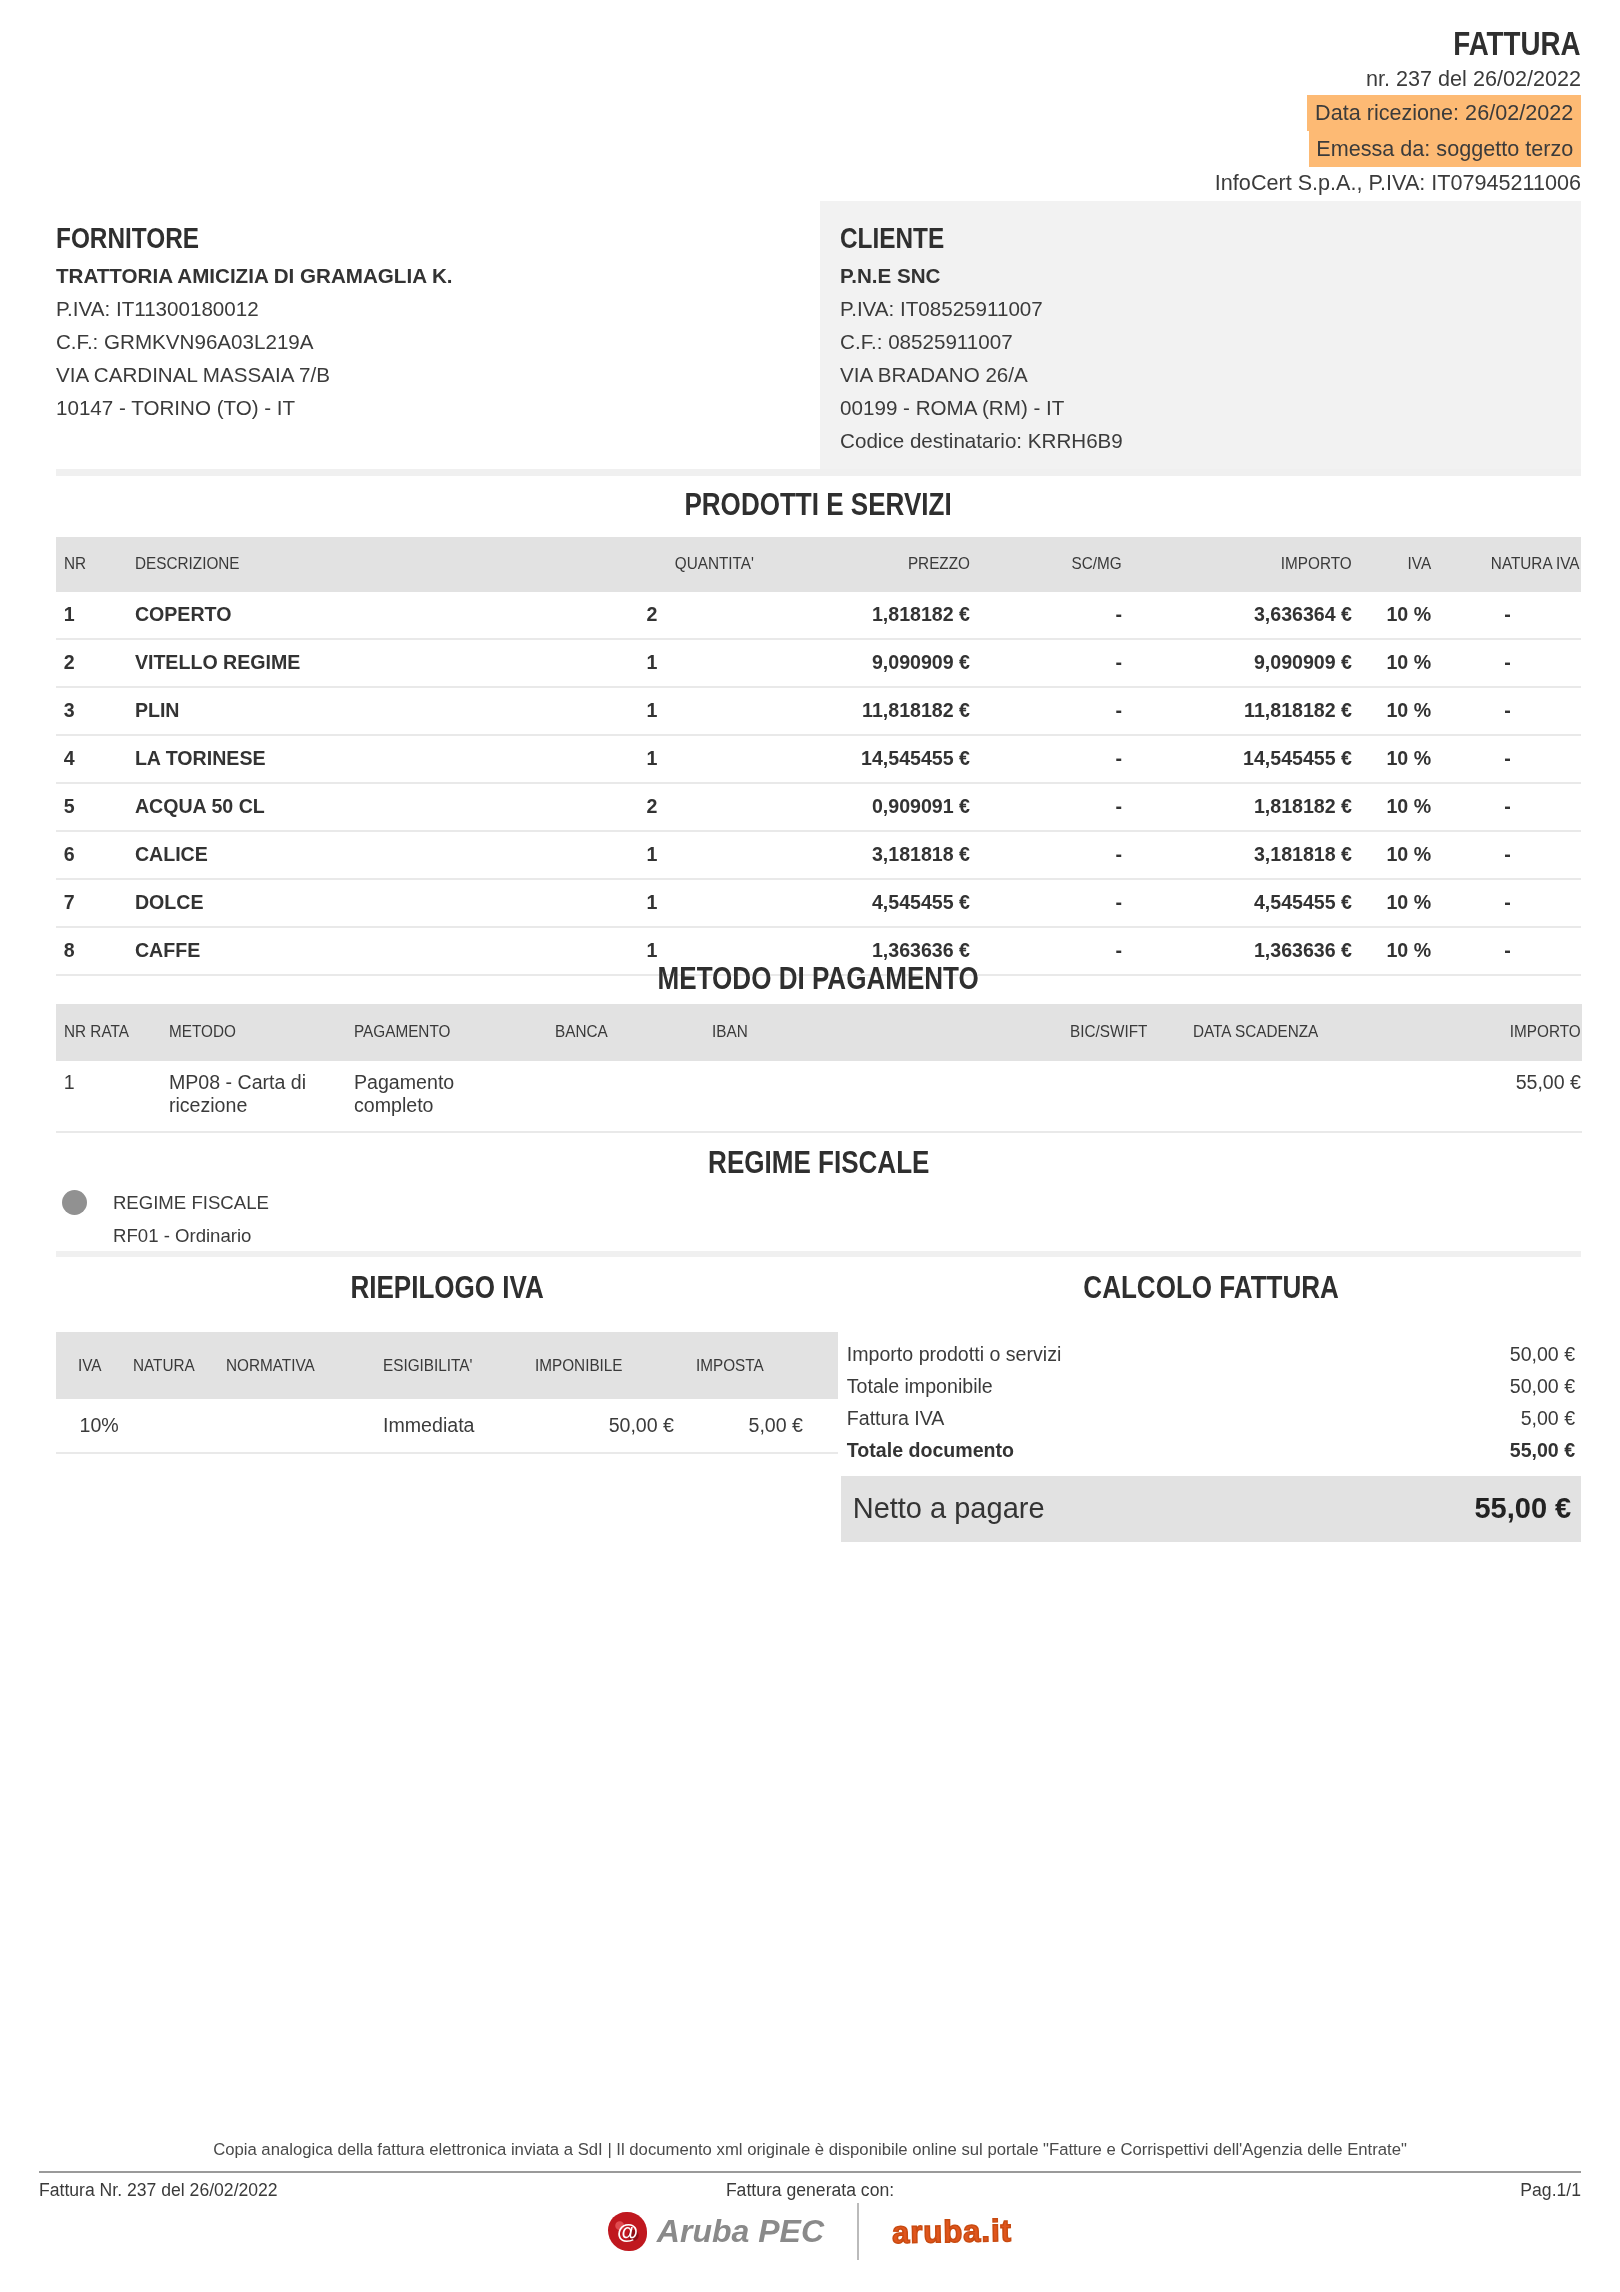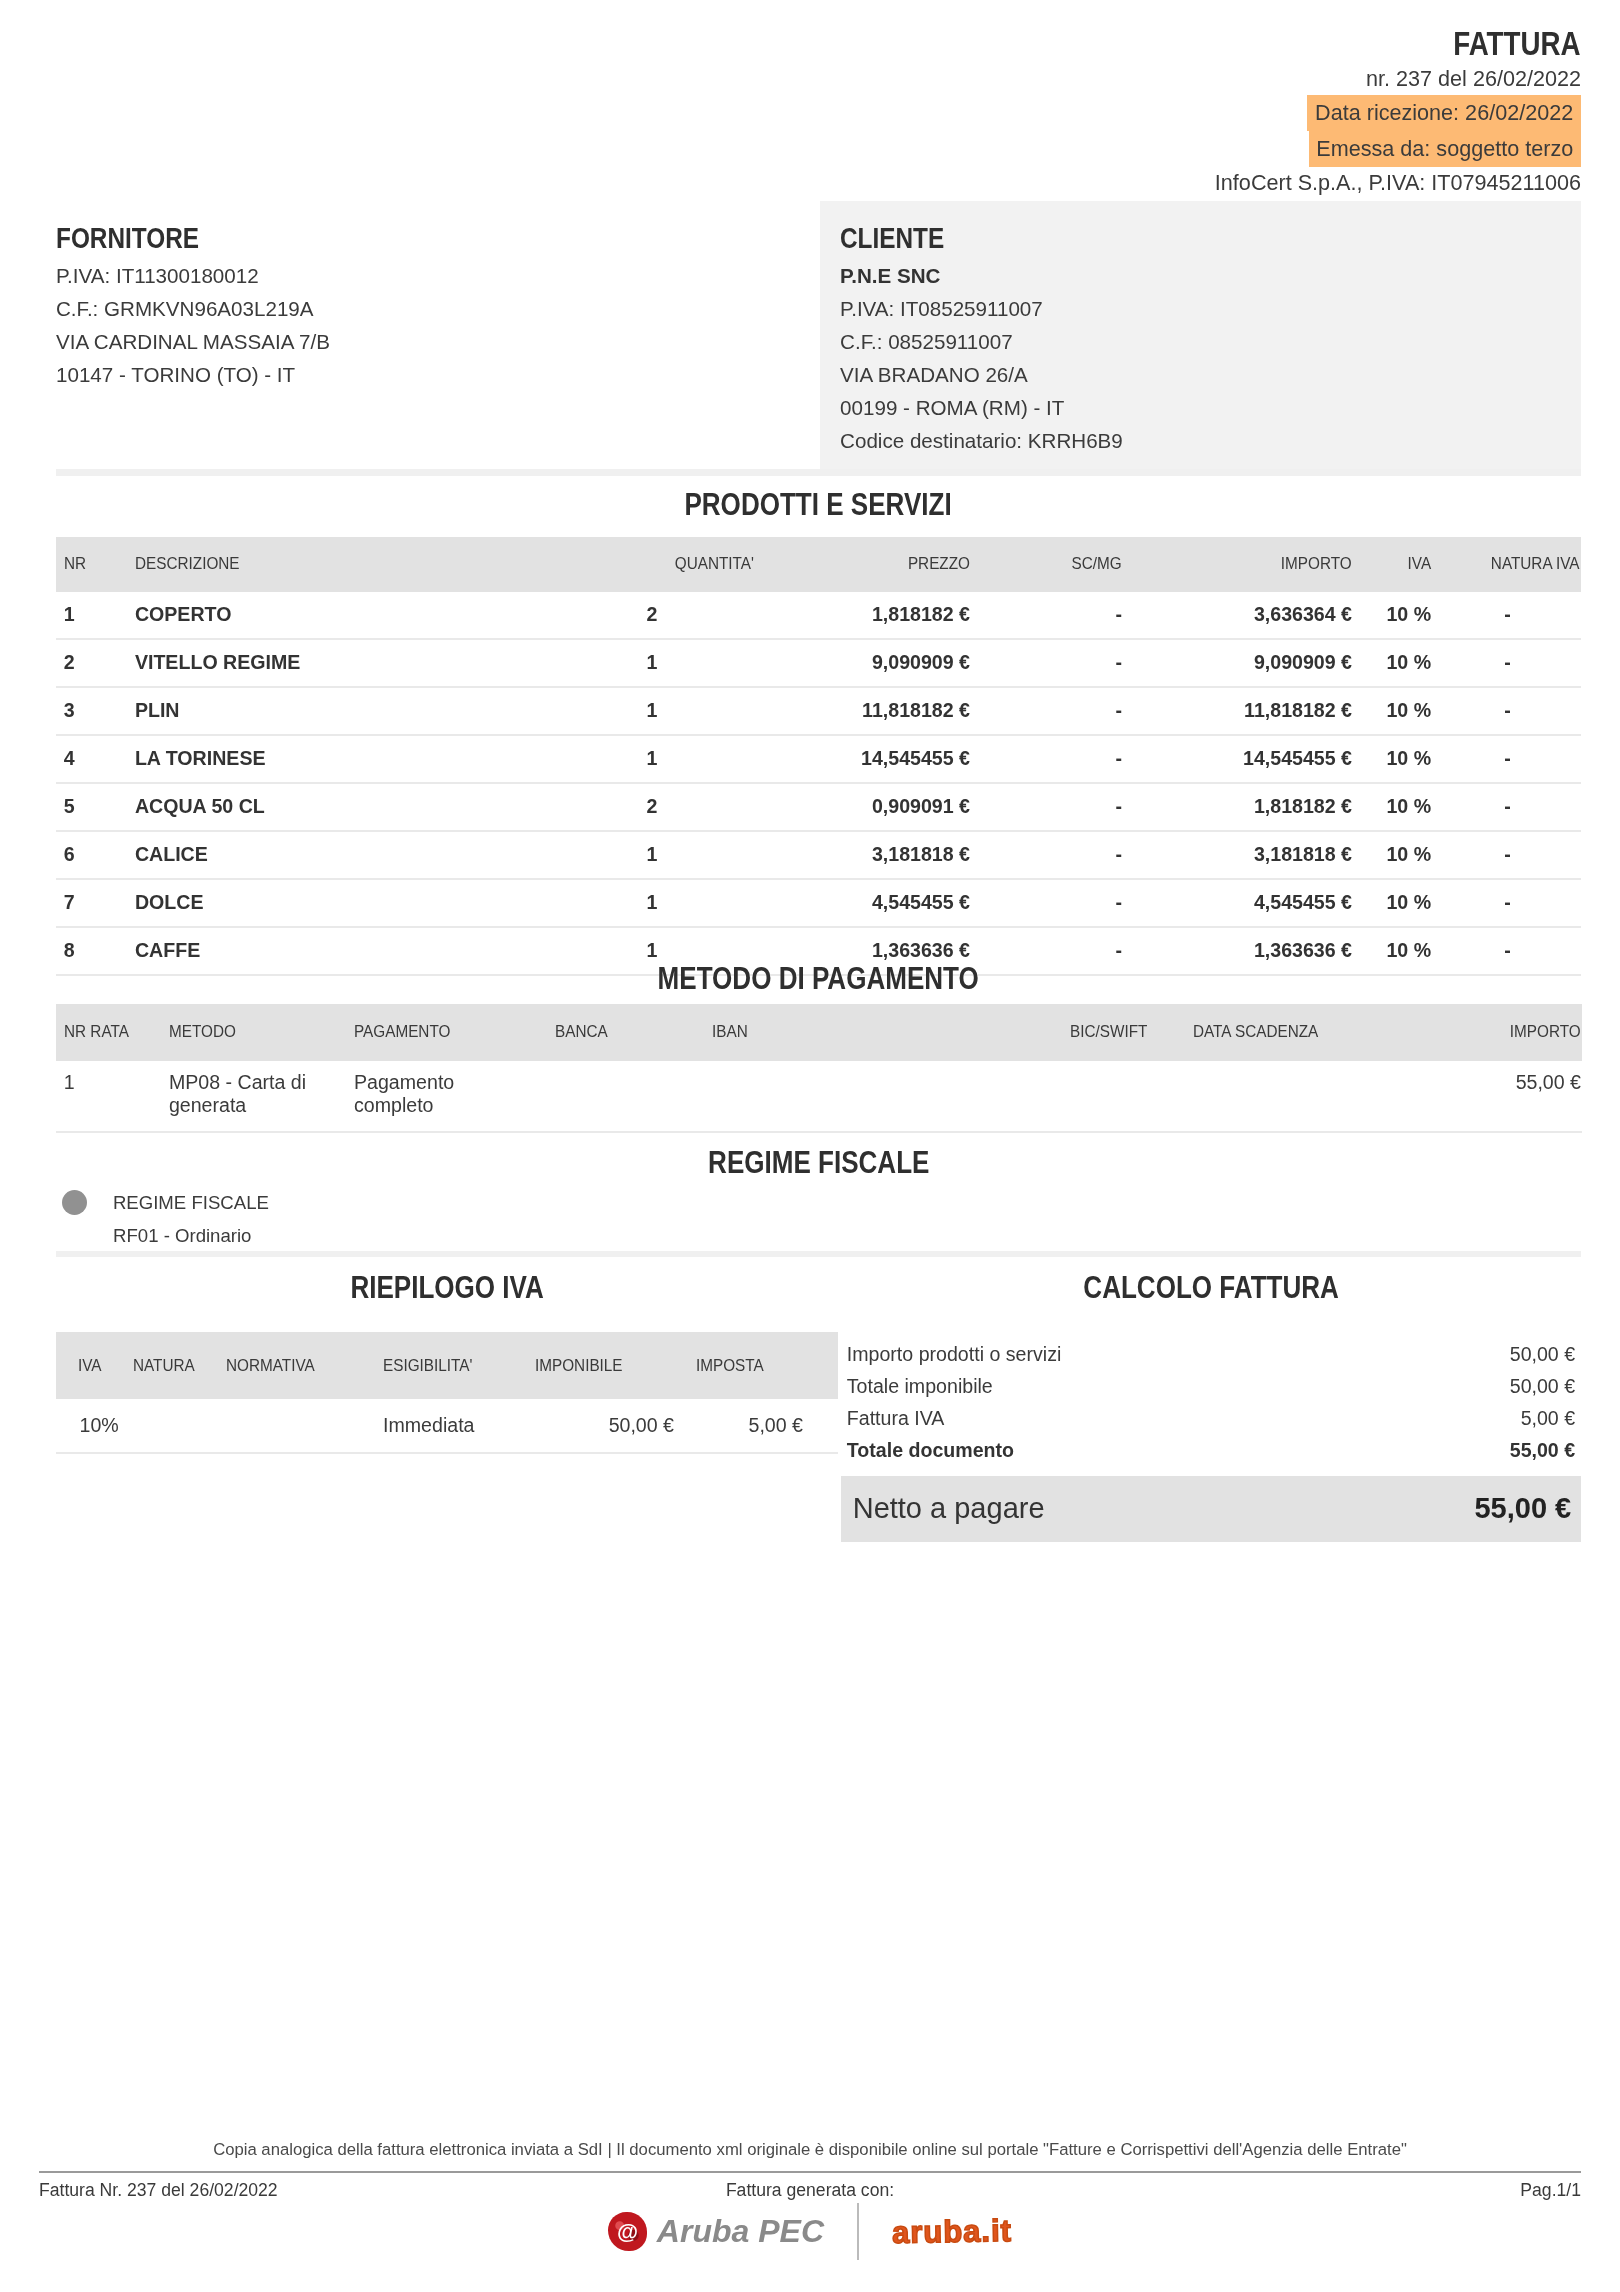--- a/index.html
+++ b/index.html
@@ -91,20 +91,21 @@
     <div class="doc-title"><span class="cond o-r">FATTURA</span></div>
     <div class="doc-line">nr. 237 del 26/02/2022</div>
     <div class="doc-line"><span class="hl">Data ricezione: 26/02/2022</span></div>
     <div class="doc-line"><span class="hl">Emessa da: soggetto terzo</span></div>
     <div class="doc-line">InfoCert S.p.A., P.IVA: IT07945211006</div>
   </div>
 
   <div class="parties">
     <div class="fornitore">
       <div class="party-heading"><span class="cond o-l">FORNITORE</span></div>
+      <div class="party-name">TRATTORIA AMICIZIA DI GRAMAGLIA K.</div>
       <div class="party-line">P.IVA: IT11300180012</div>
       <div class="party-line">C.F.: GRMKVN96A03L219A</div>
       <div class="party-line">VIA CARDINAL MASSAIA 7/B</div>
       <div class="party-line">10147 - TORINO (TO) - IT</div>
     </div>
     <div class="cliente">
       <div class="party-heading"><span class="cond o-l">CLIENTE</span></div>
       <div class="party-name">P.N.E SNC</div>
       <div class="party-line">P.IVA: IT08525911007</div>
       <div class="party-line">C.F.: 08525911007</div>
@@ -244,21 +245,21 @@
         <td class="al"><span class="hc o-l">PAGAMENTO</span></td>
         <td class="al"><span class="hc o-l">BANCA</span></td>
         <td class="al"><span class="hc o-l">IBAN</span></td>
         <td class="al"><span class="hc o-l">BIC/SWIFT</span></td>
         <td class="al"><span class="hc o-l">DATA SCADENZA</span></td>
         <td class="ar"><span class="hc o-r">IMPORTO</span></td>
       </tr>
       <tr class="pay-row">
         <td class="al pl8">1</td>
         <td class="al pl7">
-              <span class="wrap150">MP08 - Carta di generata</span>
+              <span class="wrap150">MP08 - Carta di ricezione</span>
             </td>
         <td class="al">
               <span class="wrap125">Pagamento completo</span>
             </td>
         <td class="al"></td>
         <td class="al"></td>
         <td class="al"></td>
         <td class="al"></td>
         <td class="ar">55,00 €</td>
       </tr>

